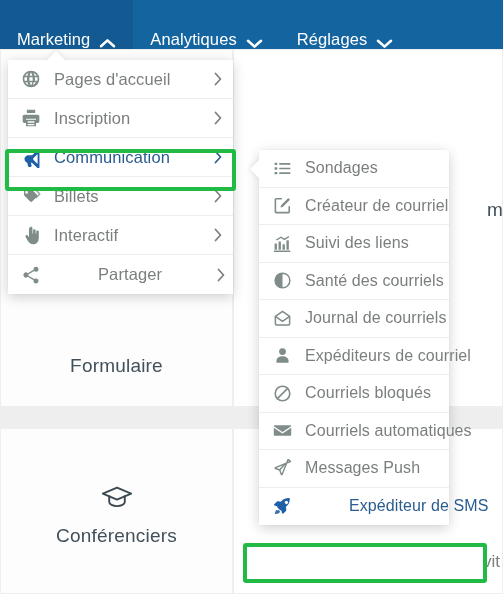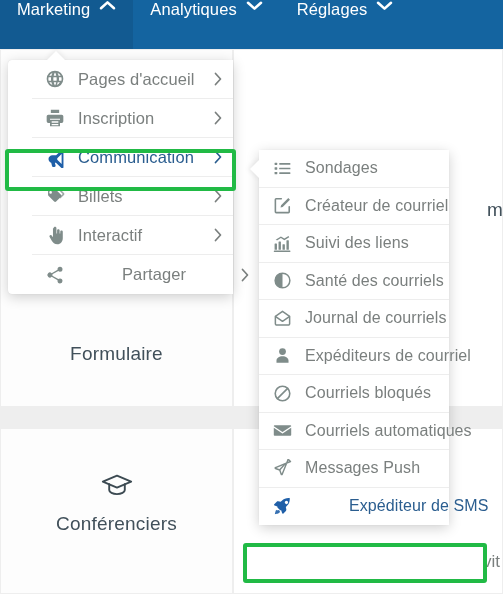--- a/index.html
+++ b/index.html
@@ -29,21 +29,21 @@
     background: #1464a0;
     z-index: 5;
   }
   .nav-items {
     display: flex;
     height: 49px;
     align-items: stretch;
   }
   .nav-item {
     display: flex;
-    align-items: flex-start;
+    align-items: flex-end;
     gap: 9px;
     padding: 0 17px;
     color: #ffffff;
     font-size: 16.5px;
     letter-spacing: .1px;
     cursor: pointer;
     white-space: nowrap;
   }
   .nav-item.active { background: #125a91; }
   .nav-caret { display: inline-block; line-height: 0; }
@@ -107,21 +107,21 @@
     pointer-events: none;
     z-index: 9;
   }
 
   
   #menu1 {
     left: 8px;
     top: 60px;
     width: 225px;
   }
-  #menu1 .menu-row { height: 39px; margin-left: 24px; }
+  #menu1 .menu-row { height: 39px; }
 
   
   .notch-up {
     position: absolute;
     top: -9px;
     left: 38px;
     width: 0; height: 0;
     border-left: 10px solid transparent;
     border-right: 10px solid transparent;
     border-bottom: 10px solid #ffffff;
@@ -155,20 +155,21 @@
     background: #fdfdfd;
     border: 1px solid #eeeeee;
   }
   .bg-tile {
     position: absolute;
     display: flex;
     flex-direction: column;
     align-items: center;
     justify-content: flex-start;
     color: #3c4a52;
+    margin-top: 12px;
   }
   .bg-tile .tile-icon { color: #3c4a52; margin-bottom: 9px; }
   .bg-tile .tile-icon svg { display: block; }
   .bg-tile .tile-label {
     font-size: 19px;
     color: #41505a;
     white-space: nowrap;
     letter-spacing: .2px;
   }
   .bg-strip {

